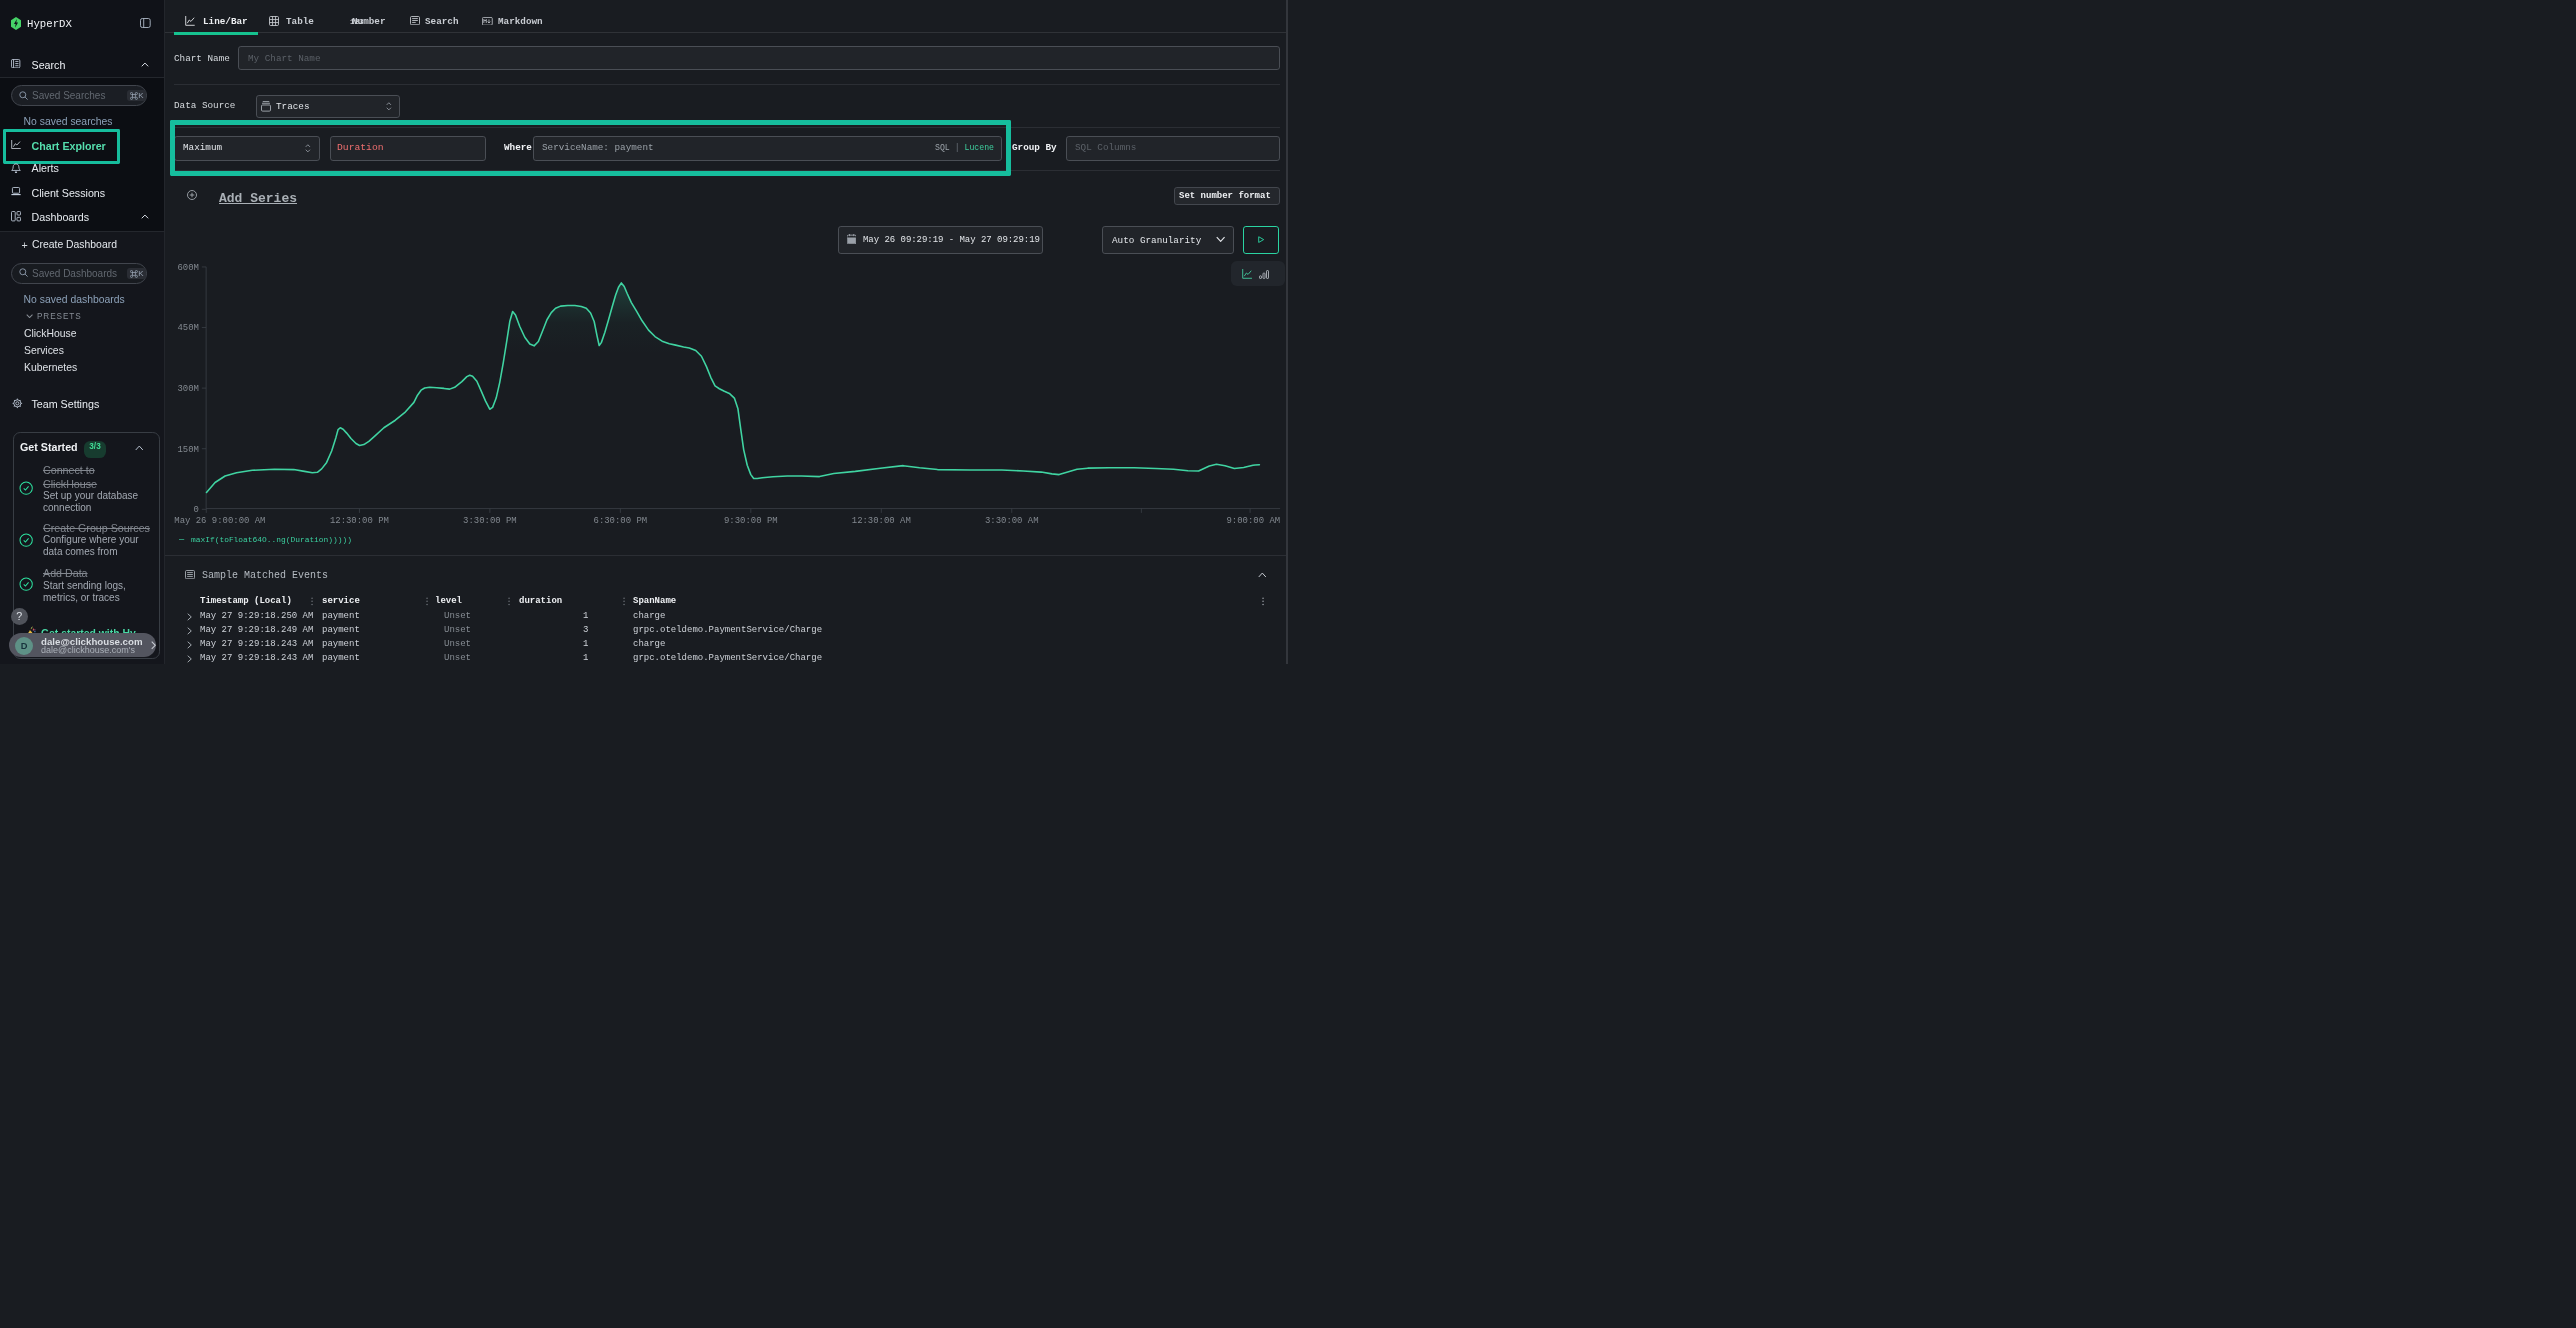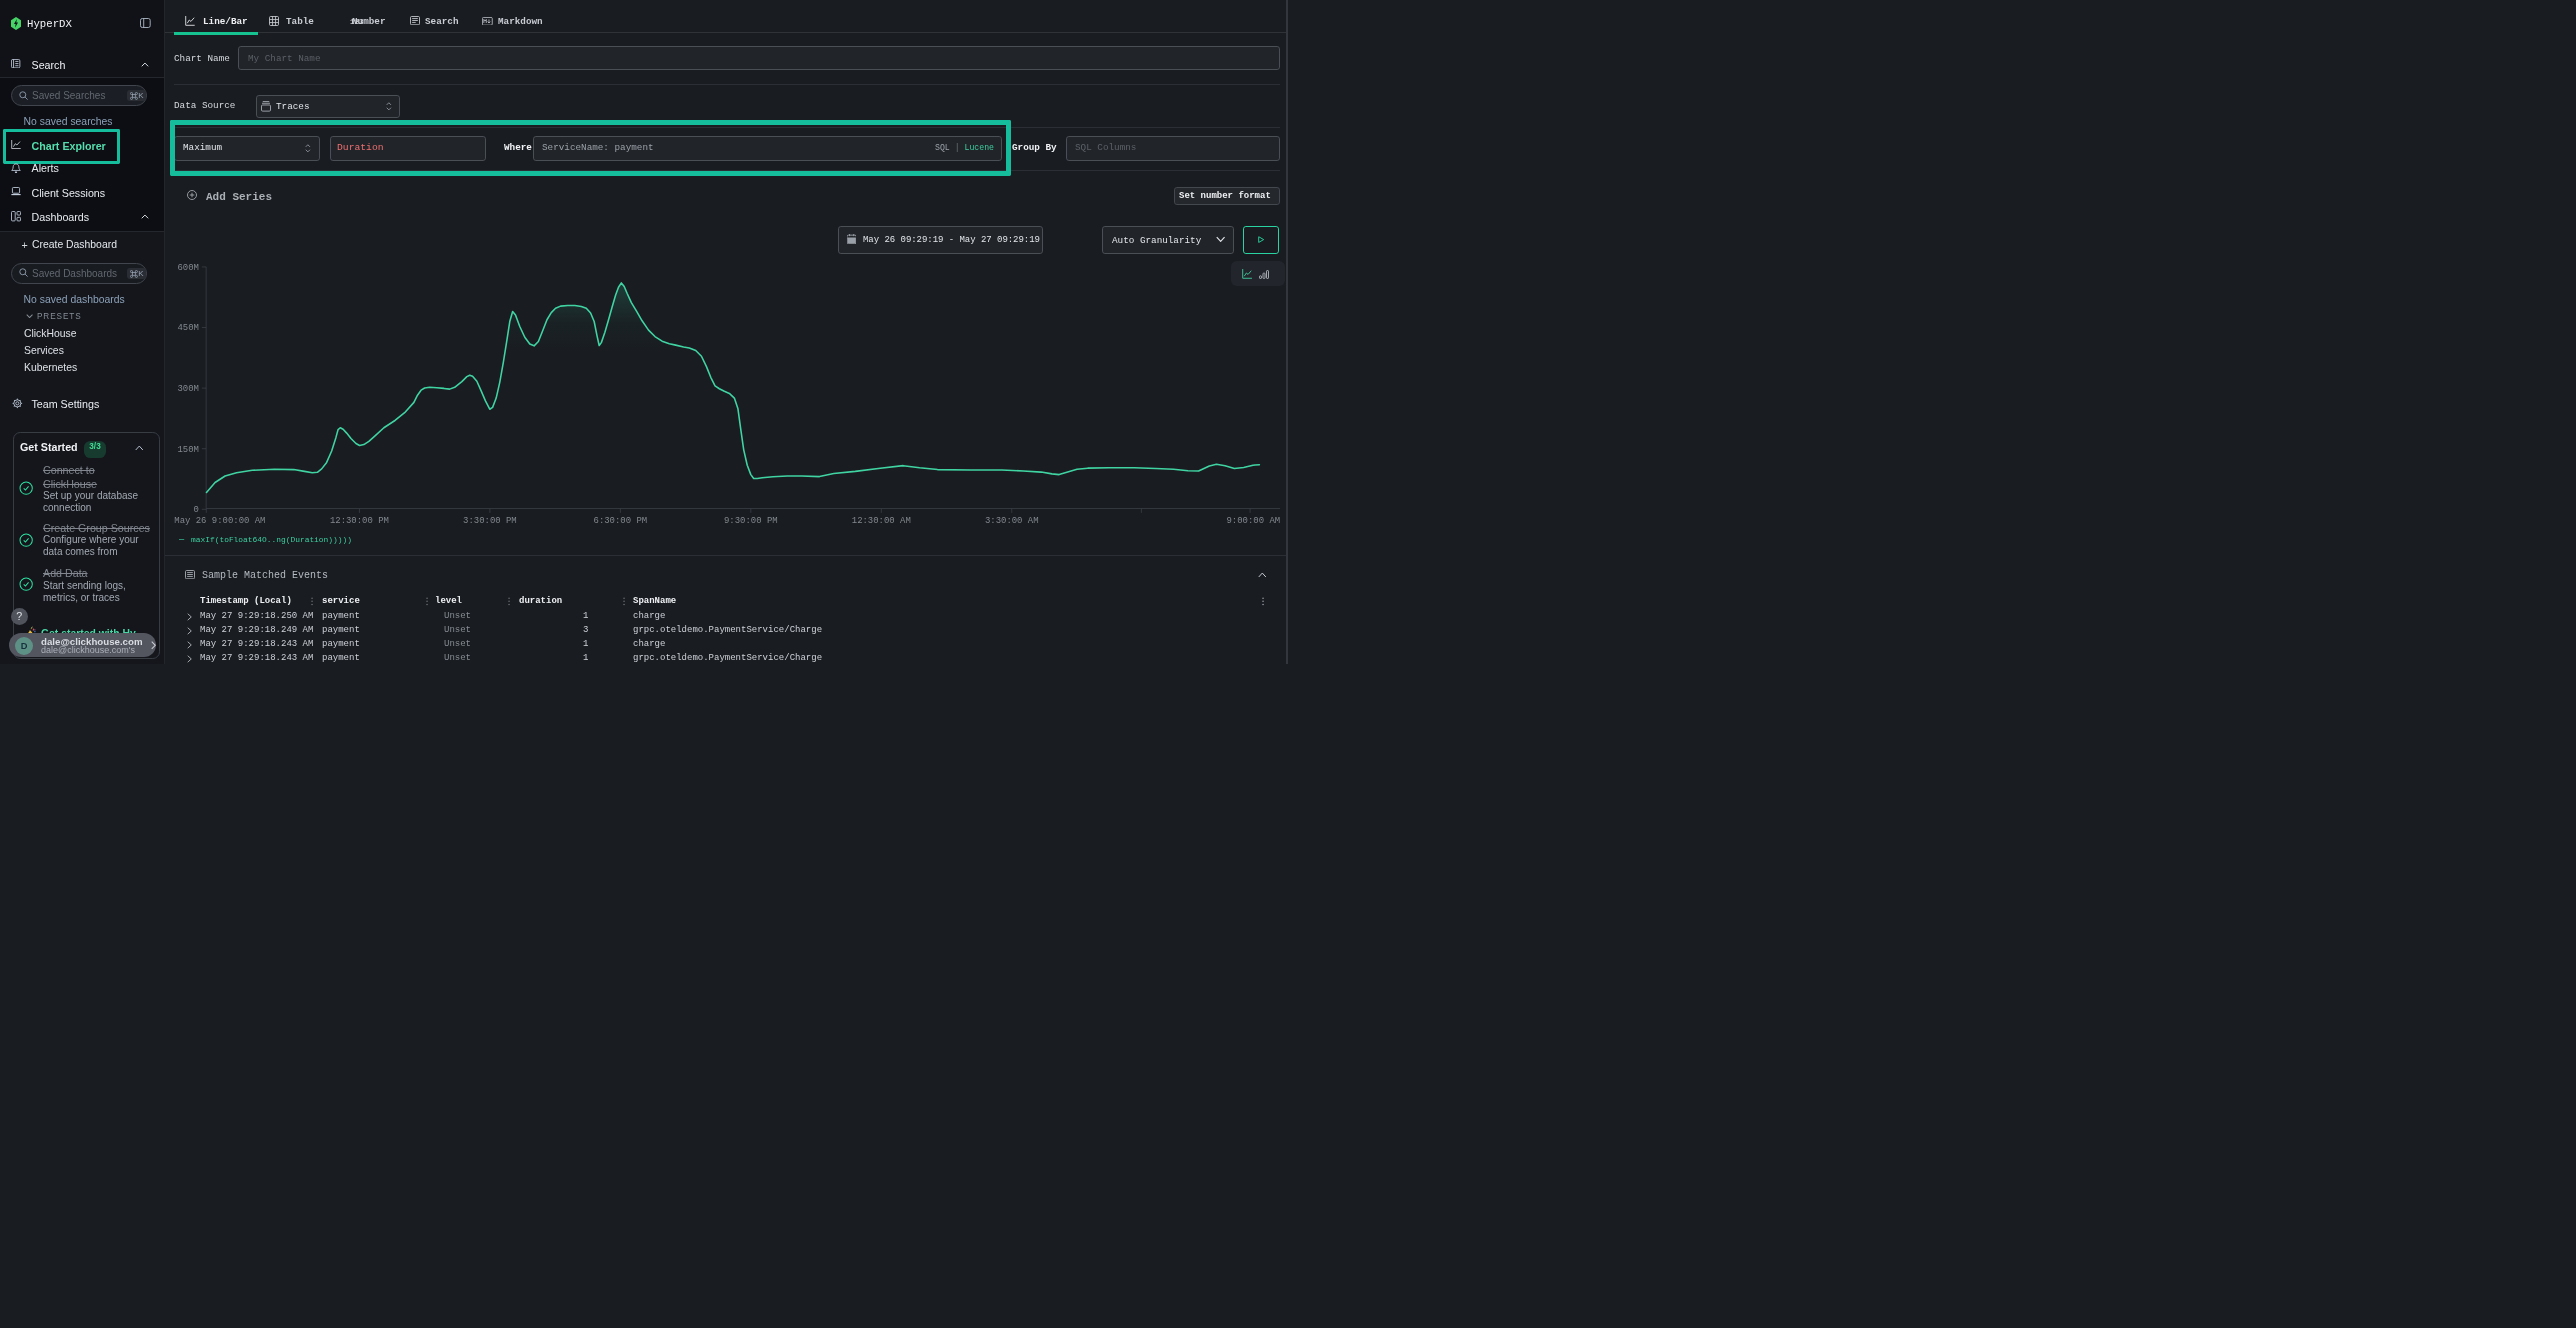--- a/index.html
+++ b/index.html
@@ -258,21 +258,21 @@
 
 <div class="abs mono" style="left:1012px;top:142px;font-size:9.3px;font-weight:bold;color:#f0f2f5;">Group By</div>
 <div class="inp" style="left:1066px;top:136px;width:214px;height:25px;"></div>
 <div class="abs mono" style="left:1075px;top:142px;font-size:9.3px;color:#5b6067;">SQL Columns</div>
 
 <svg class="abs" style="left:187px;top:190px;" width="10" height="10" viewBox="0 0 14 14" fill="none" stroke="#aab0b6" stroke-width="1.2">
     <circle cx="7" cy="7" r="6.3"></circle>
     <line x1="7" y1="3.8" x2="7" y2="10.2"></line>
     <line x1="3.8" y1="7" x2="10.2" y2="7"></line>
   </svg>
-<div class="abs mono" style="left:206px;top:191px;font-size:11px;font-weight:bold;color:#aab0b6;">Add Series</div>
+<div class="abs mono" style="left:219px;top:191px;font-size:13px;font-weight:bold;color:#aab0b6;text-decoration:underline;">Add Series</div>
 
 <div class="abs" style="left:1174px;top:187px;width:106px;height:18px;background:#24272c;border:0.7px solid #43474e;border-radius:2.9px;"></div>
 <div class="abs mono" style="left:1179px;top:191px;font-size:9px;font-weight:bold;color:#eef0f3;">Set number format</div>
 
 <div class="inp" style="left:838px;top:226px;width:205px;height:27.5px;"></div>
 <svg class="abs" style="left:847px;top:234px;" width="9.3" height="10" viewBox="0 0 13 14" fill="#9aa0a8">
   <rect x="0" y="1.6" width="13" height="12" rx="2" fill="none" stroke="#9aa0a8" stroke-width="1.3"></rect>
   <rect x="0.6" y="5" width="11.8" height="8" rx="1"></rect>
   <line x1="3.6" y1="0" x2="3.6" y2="3" stroke="#9aa0a8" stroke-width="1.3"></line>
     <line x1="9.4" y1="0" x2="9.4" y2="3" stroke="#9aa0a8" stroke-width="1.3"></line>

